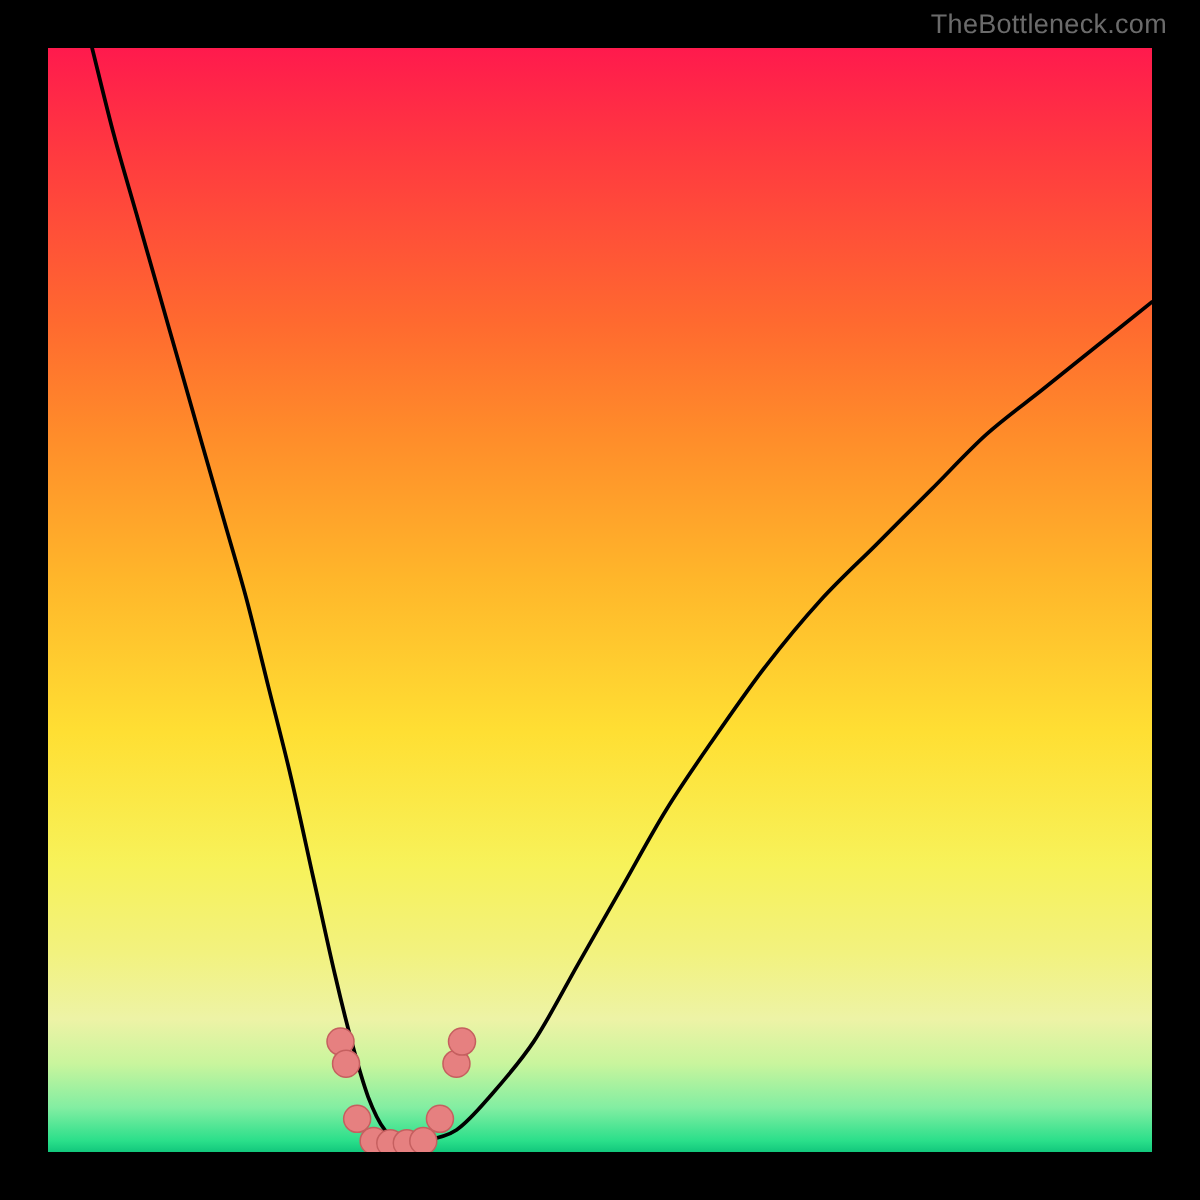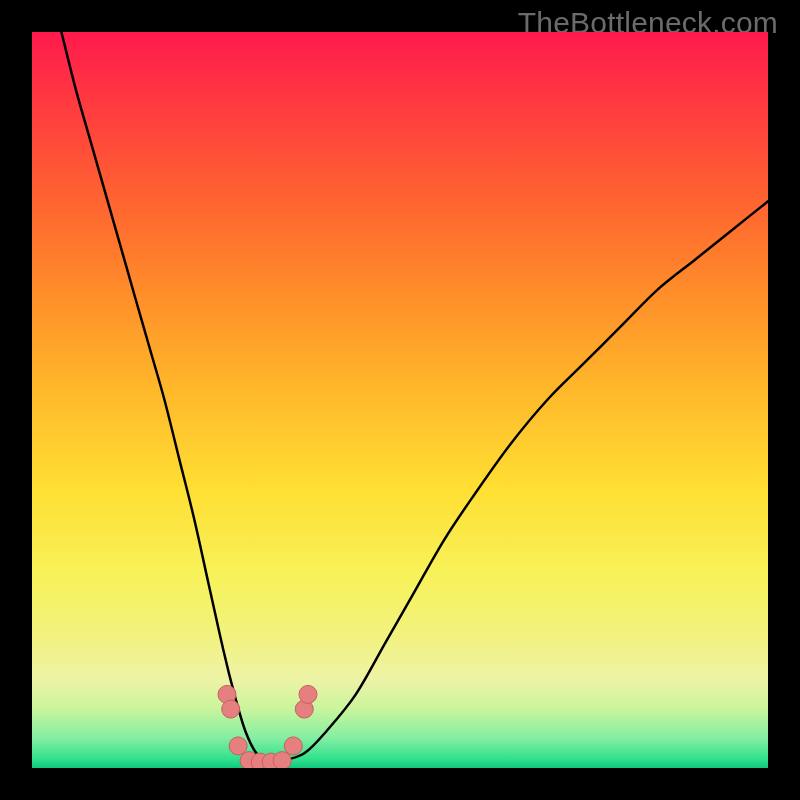--- a/index.html
+++ b/index.html
@@ -38,21 +38,21 @@
       #82eea2 96%,
       #2adf8a 99%,
       #12c77c 100%
     );
   }
   .watermark {
     position: absolute;
     top: 6px;
     right: 22px;
     color: #6b6b6b;
-    font-size: 30px;
+    font-size: 18px;
     letter-spacing: 0.2px;
     font-weight: 500;
   }
   svg.overlay {
     position: absolute;
     left: 0;
     top: 0;
     width: 736px;
     height: 736px;
   }

